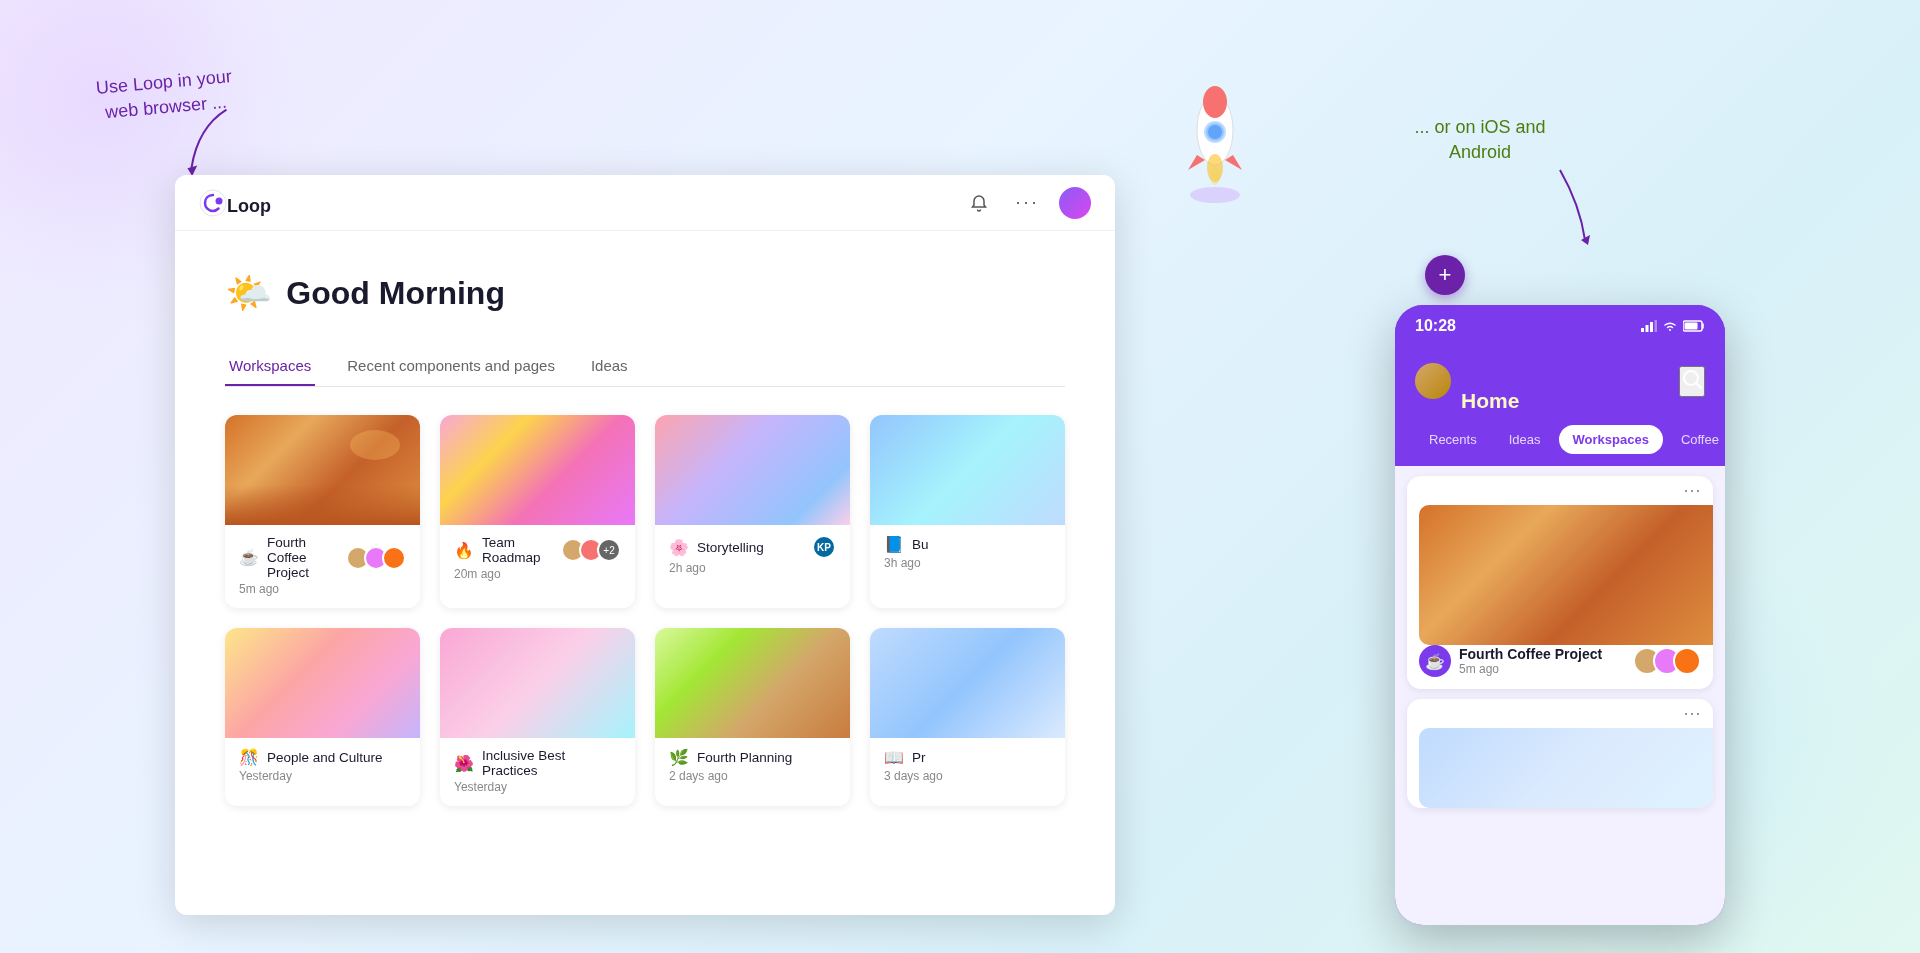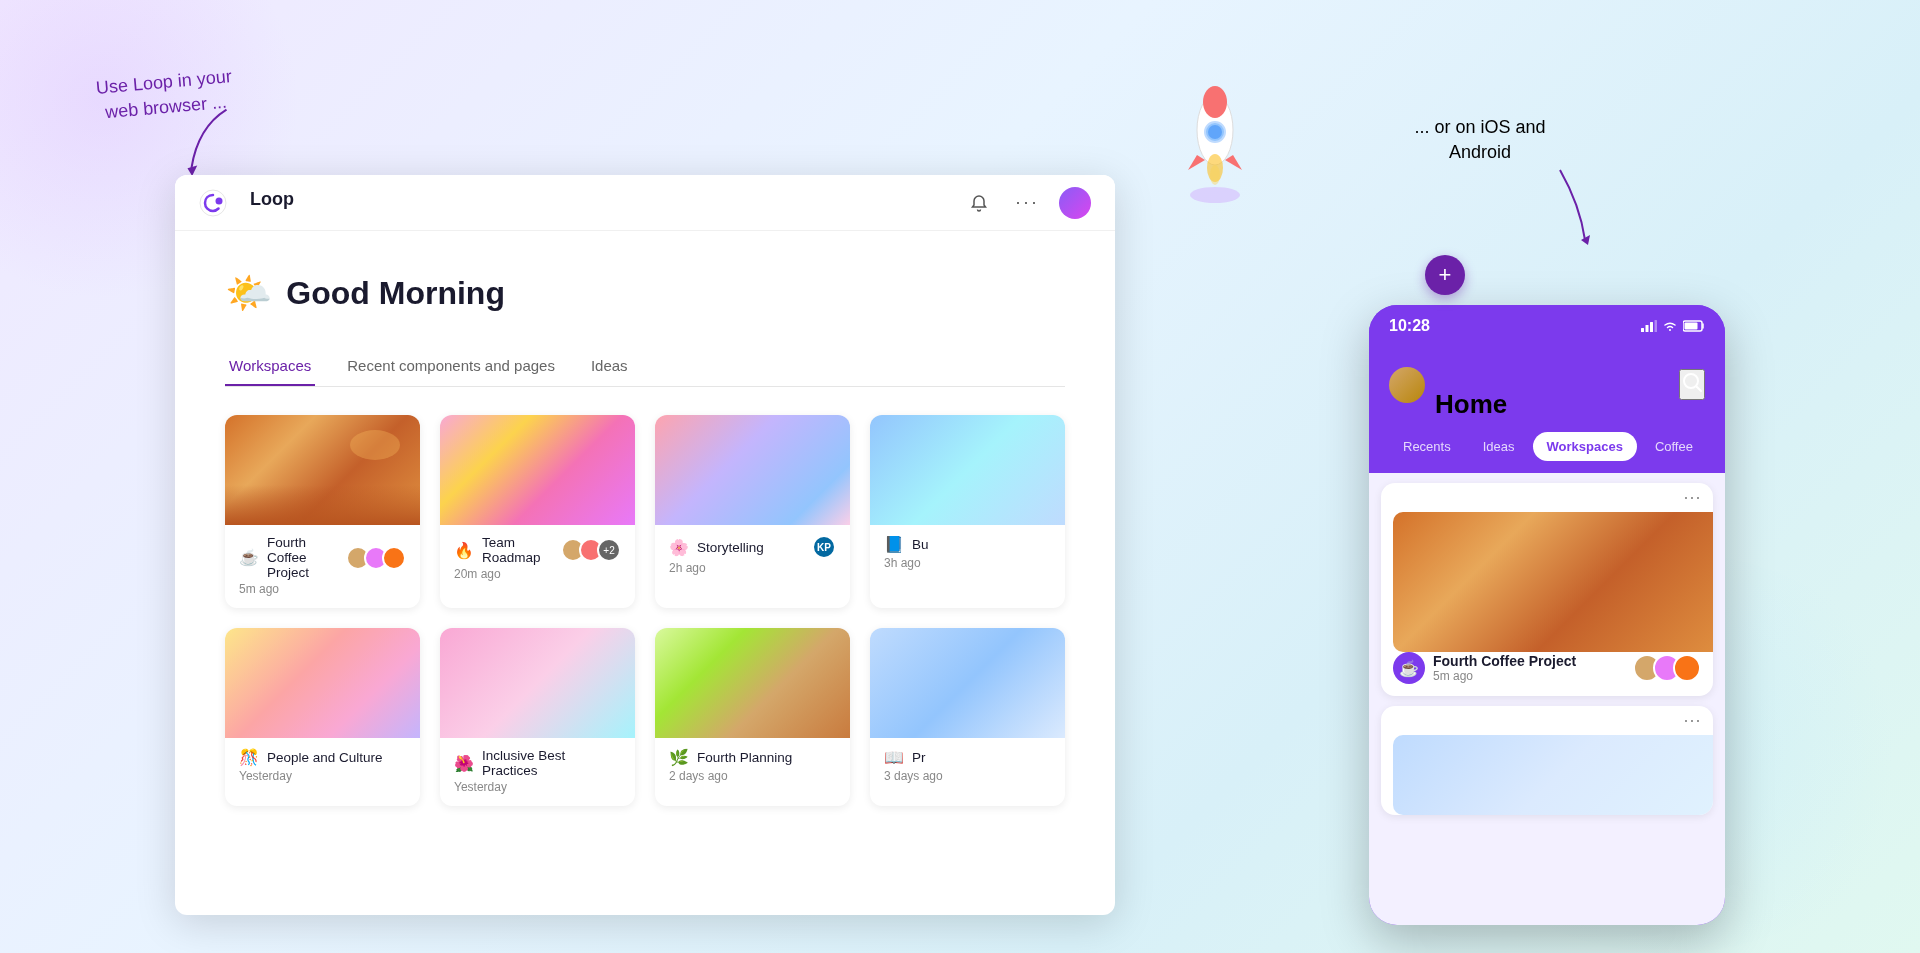--- a/index.html
+++ b/index.html
@@ -30,21 +30,21 @@
       bottom: -60px;
       right: 10px;
       width: 60px;
       height: 70px;
     }
 
     .annotation-right {
       position: absolute;
       top: 115px;
       right: 360px;
-      color: #000000;
+      color: #4d7c0f;
       font-size: 18px;
       font-weight: 500;
       text-align: center;
       width: 160px;
       line-height: 1.4;
     }
     .annotation-right .arrow-right {
       position: absolute;
       bottom: -80px;
       right: -30px;
@@ -79,22 +79,22 @@
       display: flex;
       align-items: center;
       justify-content: space-between;
       padding: 0 24px;
       height: 56px;
       border-bottom: 1px solid #f0f0f0;
       background: #fff;
     }
     .logo-area {
       display: flex;
-      align-items: flex-start;
-      gap: 23px;
+      align-items: flex-end;
+      gap: 0;
     }
     .logo-icon {
       width: 28px;
       height: 28px;
     }
     .logo-text {
       font-size: 18px;
       font-weight: 600;
       color: #1a1a2e;
     }
@@ -311,21 +311,21 @@
       font-weight: 300;
       box-shadow: 0 4px 12px rgba(107,33,168,0.4);
       z-index: 10;
     }
 
     
     .mobile-container {
       position: absolute;
       top: 305px;
       right: 195px;
-      width: 356px;
+      width: 330px;
       height: 620px;
       background: #7c3aed;
       border-radius: 28px;
       overflow: hidden;
       box-shadow: 0 16px 48px rgba(0,0,0,0.25);
     }
 
     .mobile-status-bar {
       display: flex;
       align-items: center;
@@ -359,22 +359,22 @@
       gap: 10px;
     }
     .mobile-avatar {
       width: 36px;
       height: 36px;
       border-radius: 50%;
       background: #d4a76a;
       overflow: hidden;
     }
     .mobile-title {
-      color: #000000;
-      font-size: 26px;
+      color: #fef9c3;
+      font-size: 21px;
       font-weight: 700;
       margin-top: 40px;
     }
     .mobile-search-icon {
       color: #fff;
       font-size: 20px;
       cursor: pointer;
     }
 
     .mobile-tabs {

